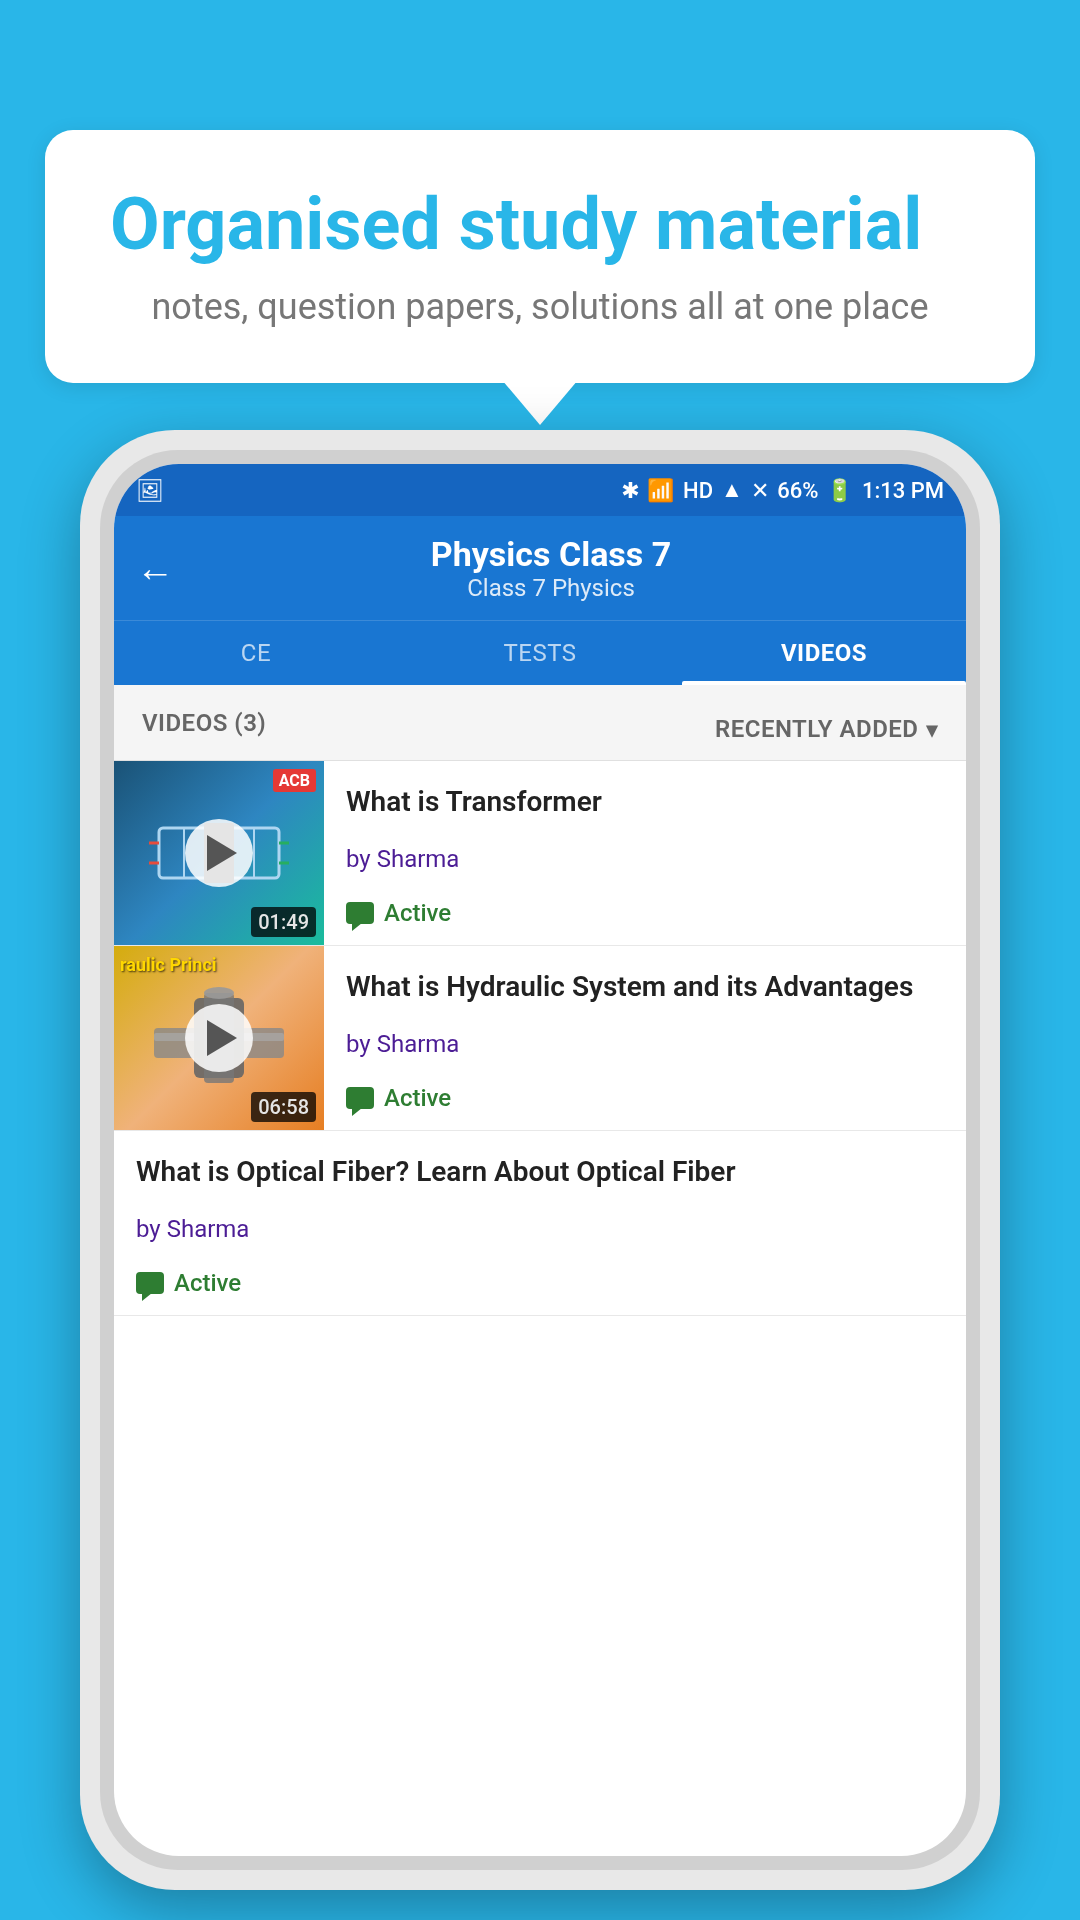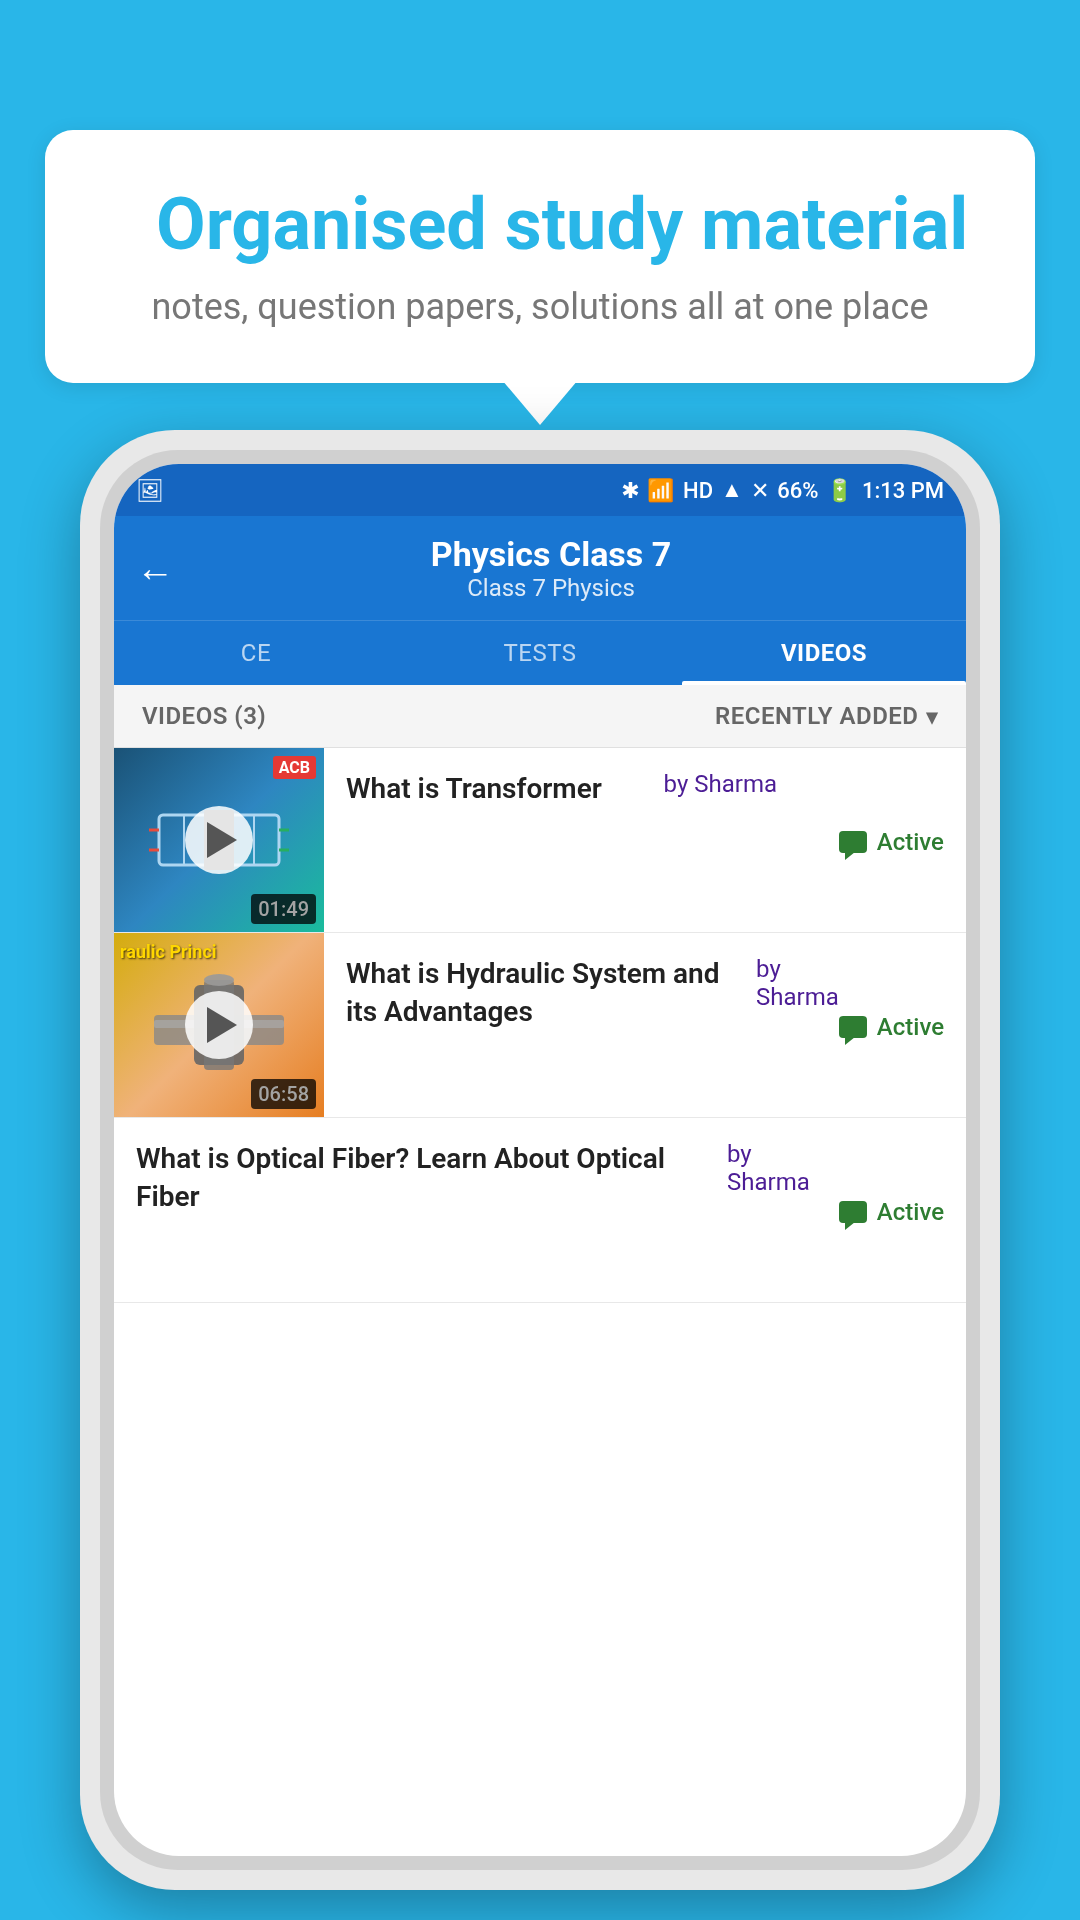--- a/index.html
+++ b/index.html
@@ -38,21 +38,20 @@
       border-right: 38px solid transparent;
       border-top: 45px solid white;
     }
 
     .bubble-title {
       font-size: 72px;
       font-weight: 700;
       color: #29b6e8;
       line-height: 1.1;
       margin-bottom: 22px;
-      margin-left: 46px;
     }
 
     .bubble-subtitle {
       font-size: 36px;
       color: #777;
       font-weight: 400;
       text-align: center;
     }
 
     
@@ -243,20 +242,21 @@
     }
 
     .sort-btn {
       display: flex;
       align-items: center;
       gap: 8px;
       color: #666;
       font-size: 24px;
       font-weight: 600;
       letter-spacing: 0.5px;
+      margin-top: 13px;
     }
 
     .sort-chevron {
       color: #666;
       font-size: 22px;
     }
 
     
     .video-list {
       background: white;
@@ -335,21 +335,21 @@
       border-bottom: 18px solid transparent;
       border-left: 30px solid #555;
       margin-left: 6px;
     }
 
     .video-duration {
       position: absolute;
       bottom: 8px;
       right: 8px;
       background: rgba(0,0,0,0.75);
-      color: #a3a3a3;
+      color: #e5e5e5;
       font-size: 20px;
       padding: 3px 7px;
       border-radius: 4px;
       font-weight: 500;
     }
 
     .acb-badge {
       position: absolute;
       top: 8px;
       right: 8px;
@@ -358,21 +358,21 @@
       font-size: 16px;
       font-weight: 700;
       padding: 2px 6px;
       border-radius: 3px;
     }
 
     .video-info {
       flex: 1;
       padding: 22px 22px 18px 22px;
       display: flex;
-      flex-direction: row;
+      flex-direction: column;
       justify-content: space-between;
     }
 
     .video-title {
       font-size: 28px;
       font-weight: 600;
       color: #222;
       line-height: 1.35;
       margin-bottom: 10px;
     }

